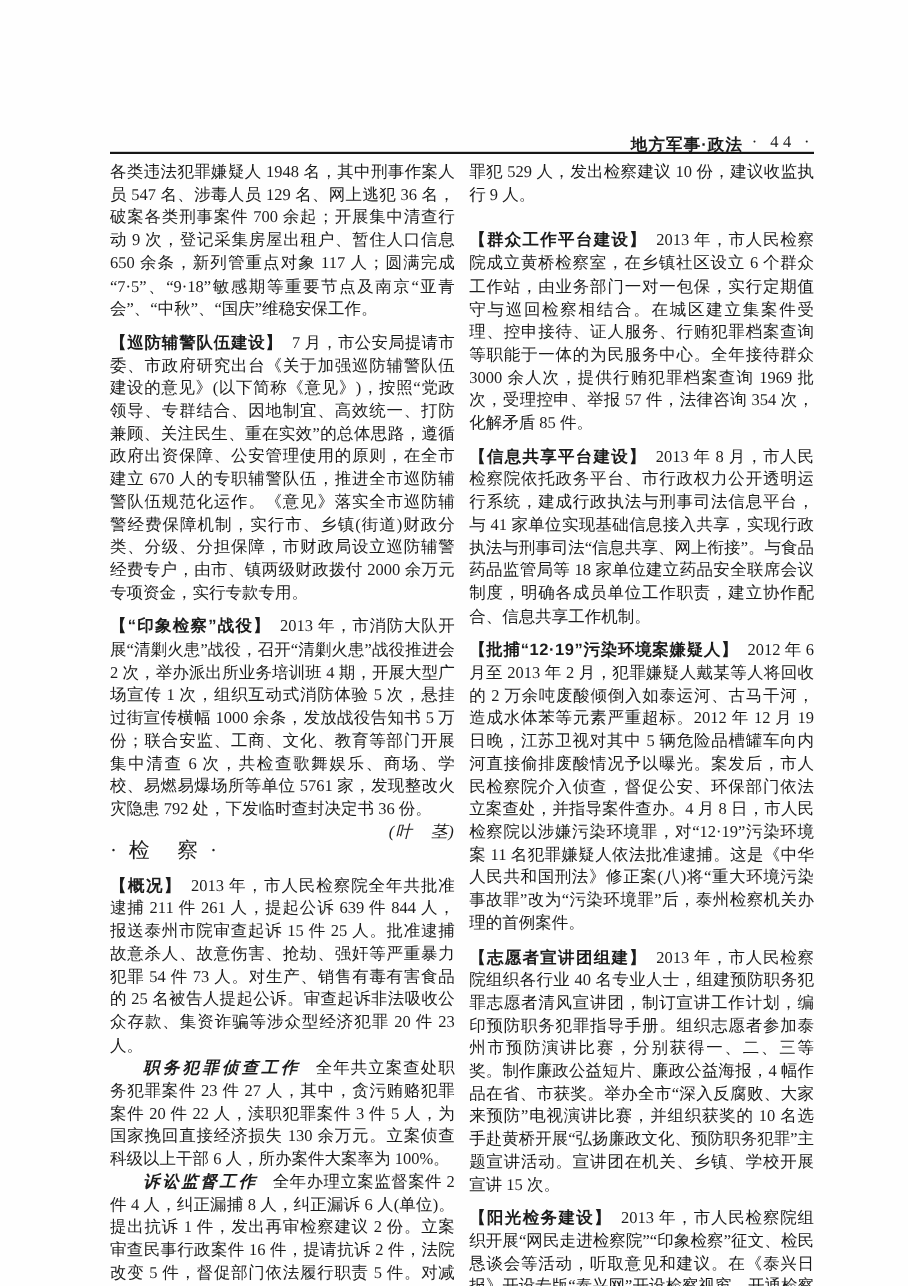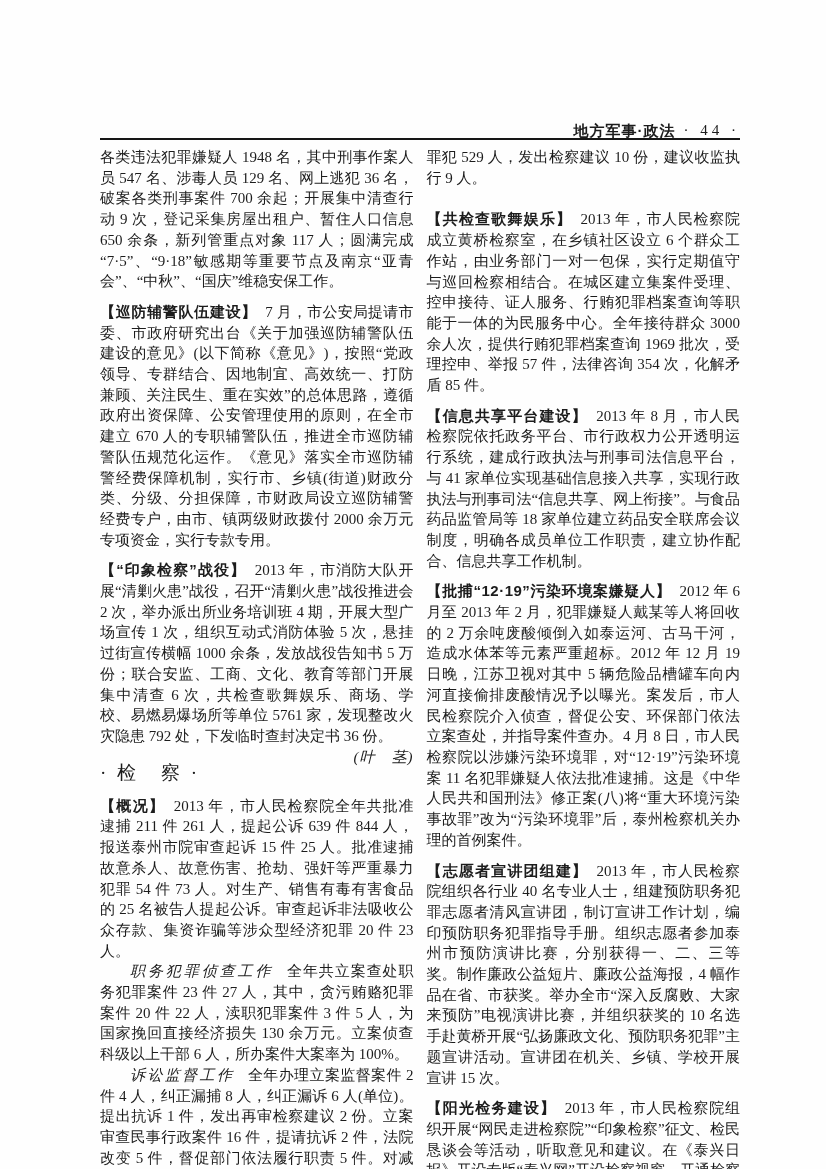--- a/index.html
+++ b/index.html
@@ -39,21 +39,21 @@
   }
   .entry{margin-top:10px;}
   .gap-lg{margin-top:21px;}
   .entry-title{
     font-family:"Liberation Sans","DejaVu Sans",sans-serif;
     font-weight:700;letter-spacing:.5px;
     margin-right:.55em;
   }
   .sub{ text-indent:2em; }
   .sub-title{
-    font-style:italic;font-weight:400;letter-spacing:2px;
+    font-style:italic;font-weight:700;letter-spacing:2px;
     margin-right:.9em;
   }
   .attribution{
     float:right;font-style:italic;letter-spacing:1px;
   }
   .section-title{
     margin:13px 0 10px;
     text-align:left;
     font-size:19px;font-weight:500;
     letter-spacing:3px;
@@ -84,21 +84,21 @@
       <p class="para entry"><span class="entry-title">【概况】</span><span>2013 年，市人民检察院全年共批准逮捕 211 件 261 人，提起公诉 639 件 844 人，报送泰州市院审查起诉 15 件 25 人。批准逮捕故意杀人、故意伤害、抢劫、强奸等严重暴力犯罪 54 件 73 人。对生产、销售有毒有害食品的 25 名被告人提起公诉。审查起诉非法吸收公众存款、集资诈骗等涉众型经济犯罪 20 件 23 人。</span></p>
 
       <p class="para sub"><span class="sub-title">职务犯罪侦查工作</span><span>全年共立案查处职务犯罪案件 23 件 27 人，其中，贪污贿赂犯罪案件 20 件 22 人，渎职犯罪案件 3 件 5 人，为国家挽回直接经济损失 130 余万元。立案侦查科级以上干部 6 人，所办案件大案率为 100%。</span></p>
 
       <p class="para sub"><span class="sub-title">诉讼监督工作</span><span>全年办理立案监督案件 2 件 4 人，纠正漏捕 8 人，纠正漏诉 6 人(单位)。提出抗诉 1 件，发出再审检察建议 2 份。立案审查民事行政案件 16 件，提请抗诉 2 件，法院改变 5 件，督促部门依法履行职责 5 件。对减刑、假释、暂予监外执行开展同步监督，书面提出纠正违法 2 件，对 4 名留所服刑犯建议不予减刑。落实社区矫正巡回检察制度，检察监外执行</span></p>
     </div>
 
     <div class="column">
       <p class="para"><span>罪犯 529 人，发出检察建议 10 份，建议收监执行 9 人。</span></p>
 
-      <p class="para entry gap-lg"><span class="entry-title">【共检查歌舞娱乐】</span><span>2013 年，市人民检察院成立黄桥检察室，在乡镇社区设立 6 个群众工作站，由业务部门一对一包保，实行定期值守与巡回检察相结合。在城区建立集案件受理、控申接待、证人服务、行贿犯罪档案查询等职能于一体的为民服务中心。全年接待群众 3000 余人次，提供行贿犯罪档案查询 1969 批次，受理控申、举报 57 件，法律咨询 354 次，化解矛盾 85 件。</span></p>
+      <p class="para entry gap-lg"><span class="entry-title">【群众工作平台建设】</span><span>2013 年，市人民检察院成立黄桥检察室，在乡镇社区设立 6 个群众工作站，由业务部门一对一包保，实行定期值守与巡回检察相结合。在城区建立集案件受理、控申接待、证人服务、行贿犯罪档案查询等职能于一体的为民服务中心。全年接待群众 3000 余人次，提供行贿犯罪档案查询 1969 批次，受理控申、举报 57 件，法律咨询 354 次，化解矛盾 85 件。</span></p>
 
       <p class="para entry"><span class="entry-title">【信息共享平台建设】</span><span>2013 年 8 月，市人民检察院依托政务平台、市行政权力公开透明运行系统，建成行政执法与刑事司法信息平台，与 41 家单位实现基础信息接入共享，实现行政执法与刑事司法“信息共享、网上衔接”。与食品药品监管局等 18 家单位建立药品安全联席会议制度，明确各成员单位工作职责，建立协作配合、信息共享工作机制。</span></p>
 
       <p class="para entry"><span class="entry-title">【批捕“12·19”污染环境案嫌疑人】</span><span>2012 年 6 月至 2013 年 2 月，犯罪嫌疑人戴某等人将回收的 2 万余吨废酸倾倒入如泰运河、古马干河，造成水体苯等元素严重超标。2012 年 12 月 19 日晚，江苏卫视对其中 5 辆危险品槽罐车向内河直接偷排废酸情况予以曝光。案发后，市人民检察院介入侦查，督促公安、环保部门依法立案查处，并指导案件查办。4 月 8 日，市人民检察院以涉嫌污染环境罪，对“12·19”污染环境案 11 名犯罪嫌疑人依法批准逮捕。这是《中华人民共和国刑法》修正案(八)将“重大环境污染事故罪”改为“污染环境罪”后，泰州检察机关办理的首例案件。</span></p>
 
       <p class="para entry"><span class="entry-title">【志愿者宣讲团组建】</span><span>2013 年，市人民检察院组织各行业 40 名专业人士，组建预防职务犯罪志愿者清风宣讲团，制订宣讲工作计划，编印预防职务犯罪指导手册。组织志愿者参加泰州市预防演讲比赛，分别获得一、二、三等奖。制作廉政公益短片、廉政公益海报，4 幅作品在省、市获奖。举办全市“深入反腐败、大家来预防”电视演讲比赛，并组织获奖的 10 名选手赴黄桥开展“弘扬廉政文化、预防职务犯罪”主题宣讲活动。宣讲团在机关、乡镇、学校开展宣讲 15 次。</span></p>
 
       <p class="para entry"><span class="entry-title">【阳光检务建设】</span><span>2013 年，市人民检察院组织开展“网民走进检察院”“印象检察”征文、检民恳谈会等活动，听取意见和建议。在《泰兴日报》开设专版“泰兴网”开设检察视窗，开通检察微博、微信，尊重群众的知情权。邀请人大代表、政协委员视察检察工作，旁听庭审。对拟撤销案件、拟不起诉等职务犯罪案件，提交人民监督员监督评议。开展中层干部“公述民评”活动，征</span></p>
     </div>
 

